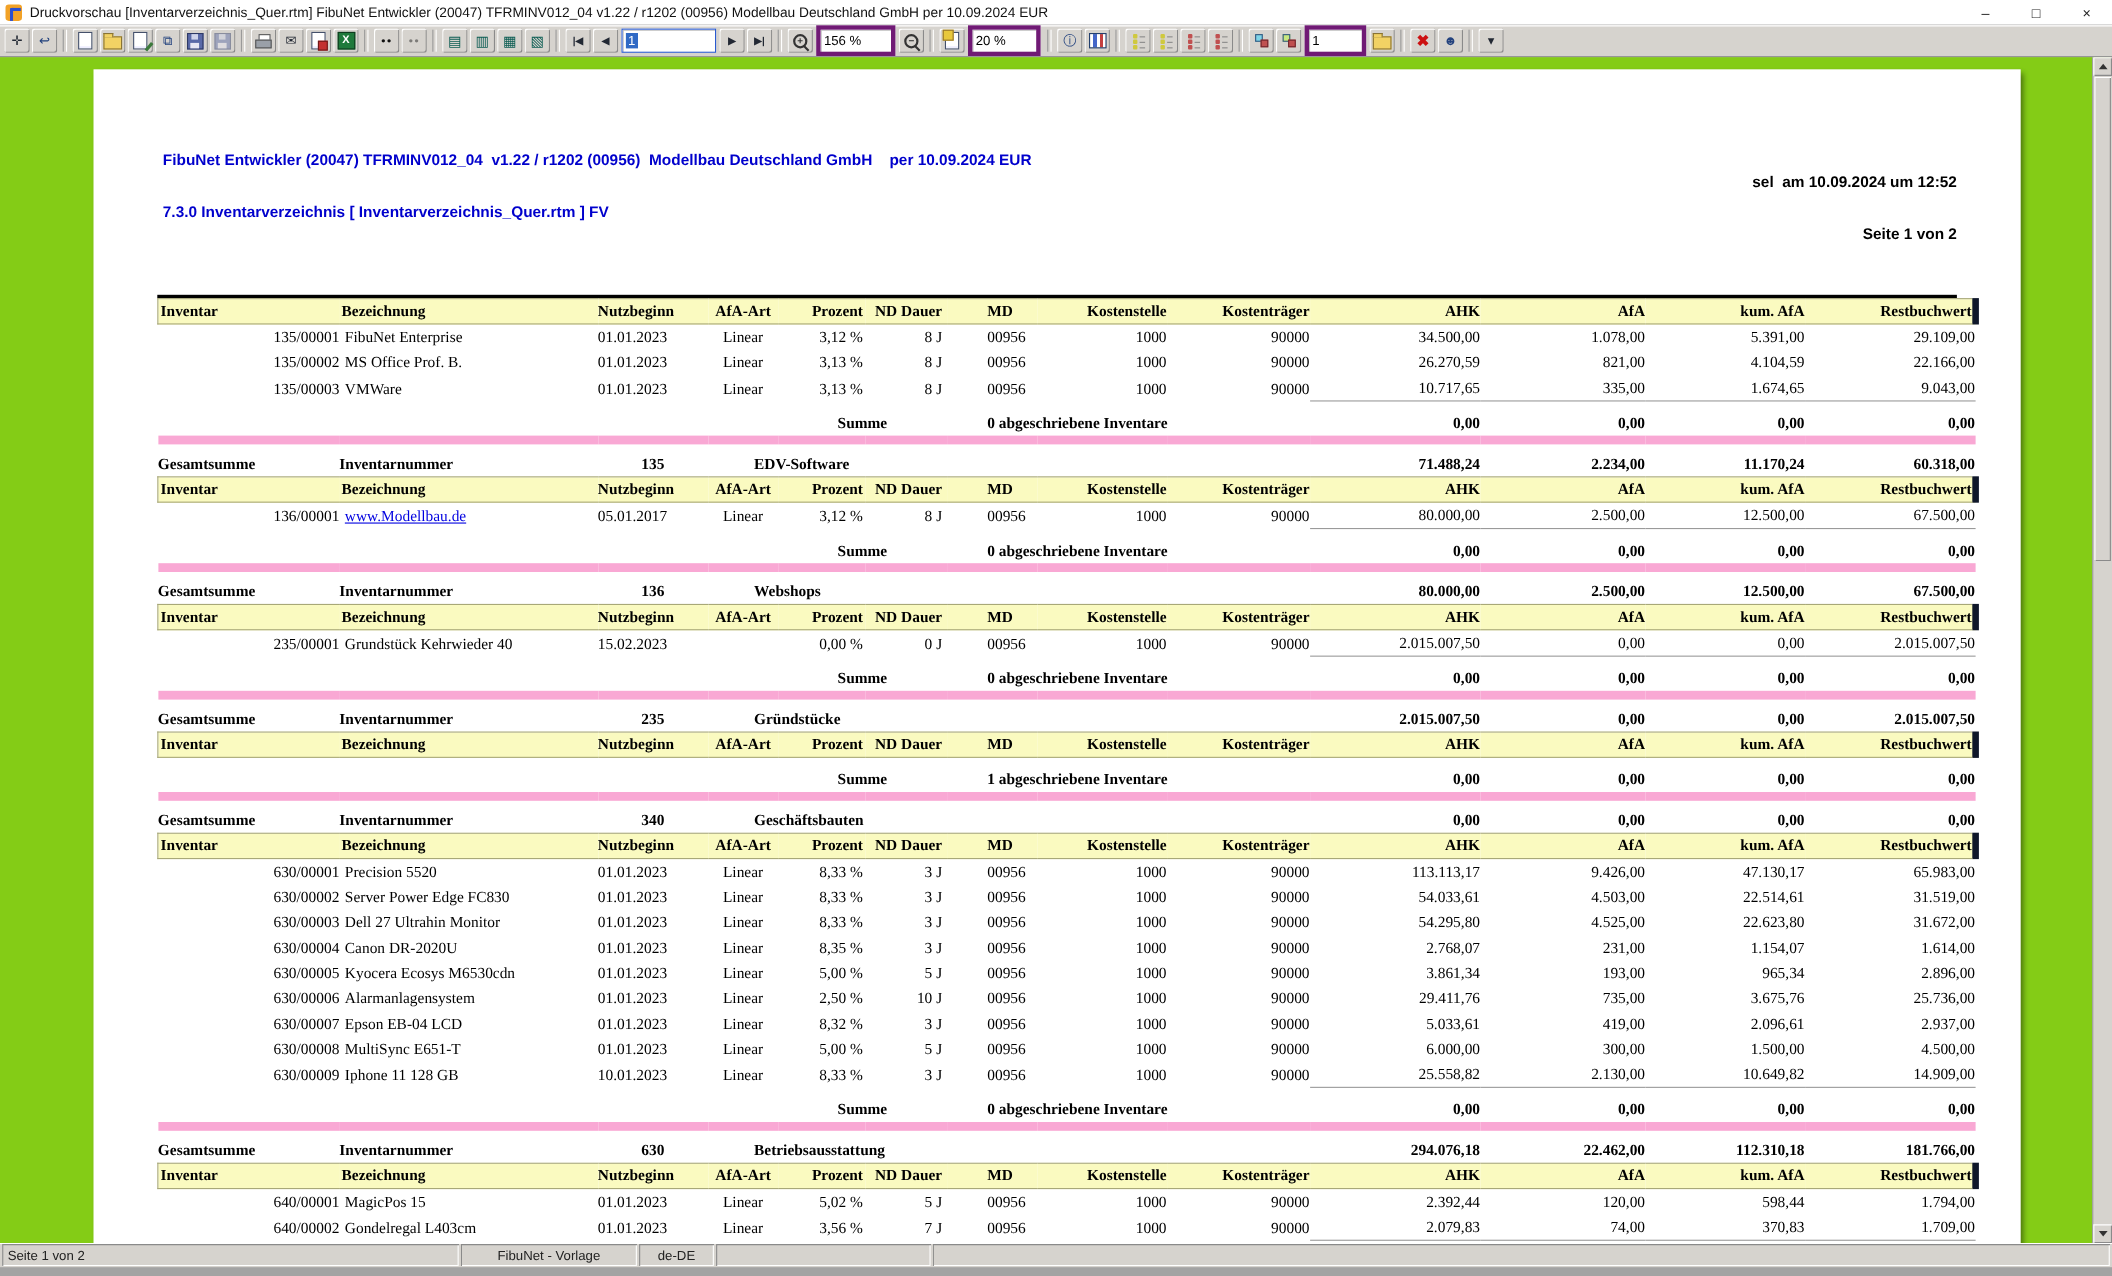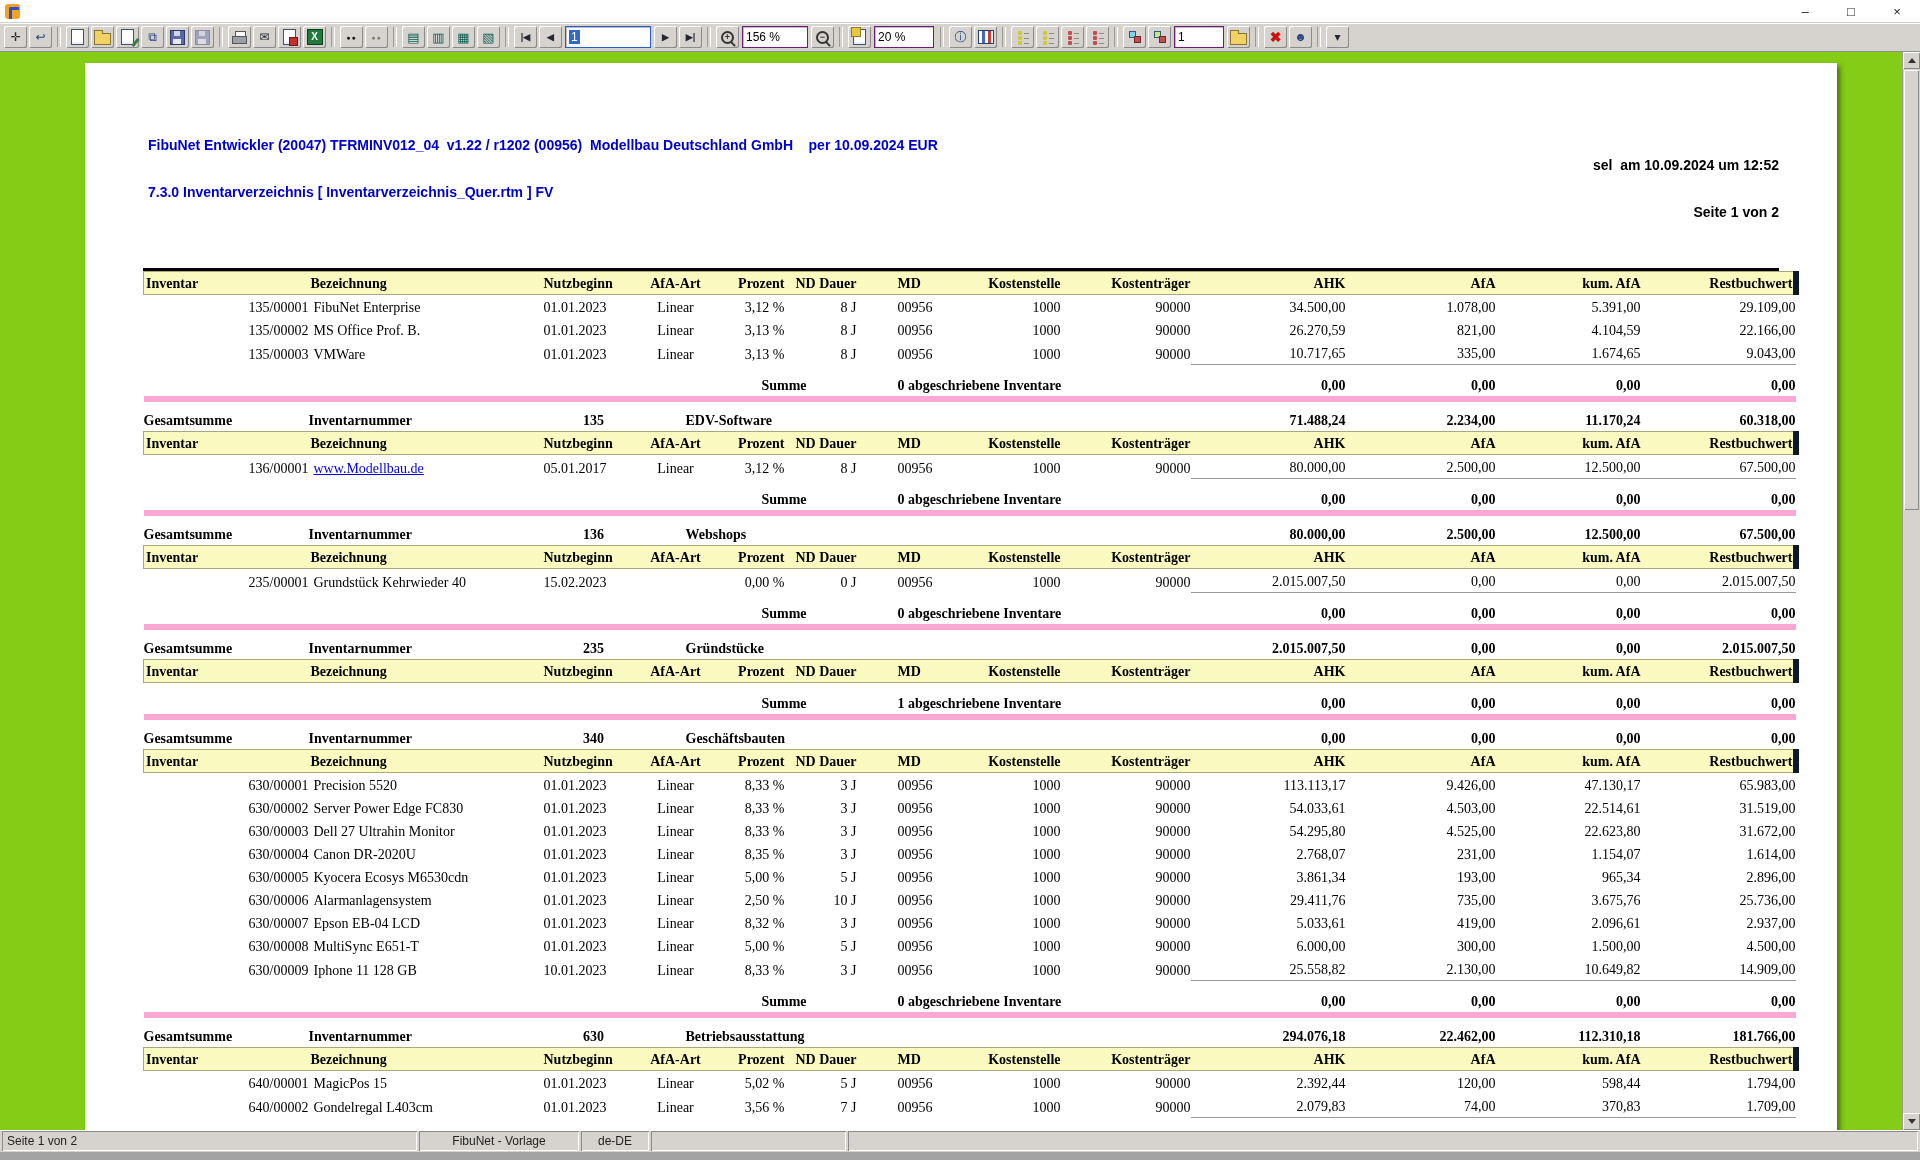--- a/index.html
+++ b/index.html
@@ -48,21 +48,21 @@
   .itree{width:14px;height:14px;position:relative;}
   .itree::before{content:"";position:absolute;left:2px;top:1px;width:4px;height:4px;border-radius:1px;
           background:currentColor;box-shadow:0 5px 0 currentColor,0 10px 0 currentColor;}
   .itree::after{content:"";position:absolute;left:8px;top:3px;width:5px;height:1px;background:#8a8a8a;
           box-shadow:0 5px 0 #8a8a8a,0 10px 0 #8a8a8a;}
   .itree.y{color:#cfc93e;} .itree.r{color:#c05050;}
   .idrill{width:14px;height:14px;position:relative;}
   .idrill::before{content:"";position:absolute;left:1px;top:1px;width:5px;height:5px;background:#7fd4e8;border:1px solid #33587e;}
   .idrill::after{content:"";position:absolute;right:1px;bottom:1px;width:5px;height:5px;background:#c05050;border:1px solid #70262c;}
   .idrill.b::before{background:#c8e87f;}
-  .tb-input{height:20px;background:#fff;border:1px solid #701a75;box-shadow:inset 1px 1px 0 #bdbdbd;
+  .tb-input{height:20px;background:#fff;border:4px solid #701a75;box-shadow:inset 1px 1px 0 #bdbdbd;
             display:flex;align-items:center;padding:0 3px;font-size:12px;color:#000;margin:0 2px;flex:0 0 auto;}
   .tb-input.focus{border:1px solid #2a5ad0;}
   .sel-text{background:#316ac5;color:#fff;padding:0 2px;}
   .workspace{position:relative;height:1078px;background:#84cc16;overflow:hidden;}
   .page{position:absolute;left:85px;top:11px;width:1752px;height:1120px;background:#ffffff;
         box-shadow:3px 3px 5px rgba(0,0,0,.45);}
   .rep-head{display:flex;justify-content:space-between;margin:44px 58px 0 58px;}
   .rh-left{color:#0000cc;font-weight:bold;font-size:14px;line-height:15.5px;white-space:pre;padding-left:5px;}
   .rh-right{margin-top:20px;color:#000;font-weight:bold;font-size:14px;line-height:15.5px;text-align:right;white-space:pre;}
   .thick-rule{margin:17px 58px 0 58px;border-top:3px solid #000;}
@@ -79,21 +79,21 @@
   tr.hdr td:nth-child(3),tr.data td:nth-child(3){text-align:right;padding-right:40px;}
   tr.hdr td:nth-child(4),tr.data td:nth-child(4){text-align:center;}
   tr.hdr td:nth-child(5),tr.data td:nth-child(5){text-align:right;padding-right:2px;}
   tr.hdr td:nth-child(6),tr.data td:nth-child(6){text-align:right;padding-right:4px;}
   tr.hdr td:nth-child(7),tr.data td:nth-child(7){text-align:left;padding-left:37px;}
   tr.hdr td:nth-child(n+8),tr.data td:nth-child(n+8){text-align:right;}
   tr.summe td{font-weight:bold;padding-top:8px;}
   td.sm-label{text-align:center;}
   td.sm-count{text-align:left;padding-left:37px;}
   td.sm-num{text-align:right;border-top:1px solid #9a9a9a;}
-  tr.gesamt td{font-weight:bold;border-top:6px solid #f9a8d4;padding-top:5px;height:22px;}
+  tr.gesamt td{font-weight:bold;border-top:8px solid #f9a8d4;padding-top:5px;height:22px;}
   td.gs-name{padding-left:42px;}
   td.gs-no{text-align:center;}
   td.gs-num{text-align:right;}
   .lnk{color:#0000e0;text-decoration:underline;cursor:pointer;}
   .vscroll{position:absolute;right:0;top:0;bottom:0;width:17px;background:#d6d3ce;border-left:1px solid #9a9a9a;}
   .varrow{position:absolute;left:0;width:17px;height:17px;background:#d6d3ce;
           box-shadow:inset 1px 1px 0 #fff,inset -1px -1px 0 #8a8a8a;cursor:pointer;}
   .varrow.up{top:0;} .varrow.down{bottom:0;}
   .varrow::after{content:"";position:absolute;left:5px;}
   .varrow.up::after{top:6px;border-left:4px solid transparent;border-right:4px solid transparent;border-bottom:5px solid #333;}
@@ -104,20 +104,21 @@
              font-size:12px;color:#222;box-shadow:inset 0 1px 0 #fff;}
   .sb-panel{display:flex;align-items:center;padding:0 5px;
             box-shadow:inset 1px 1px 0 #8a8a8a,inset -1px -1px 0 #ffffff;white-space:nowrap;overflow:hidden;}
   .sb-center{justify-content:center;}
 </style>
 </head>
 <body>
 
 <div class="titlebar">
   <span class="app-icon"></span>
+  <span>Druckvorschau  [Inventarverzeichnis_Quer.rtm]  FibuNet Entwickler (20047) TFRMINV012_04  v1.22 / r1202 (00956)  Modellbau Deutschland GmbH    per 10.09.2024 EUR</span>
   <div class="win-controls">
       <div class="wc">
         <span>–</span>
       </div>
       <div class="wc">
         <span>□</span>
       </div>
       <div class="wc">
         <span>×</span>
       </div>

